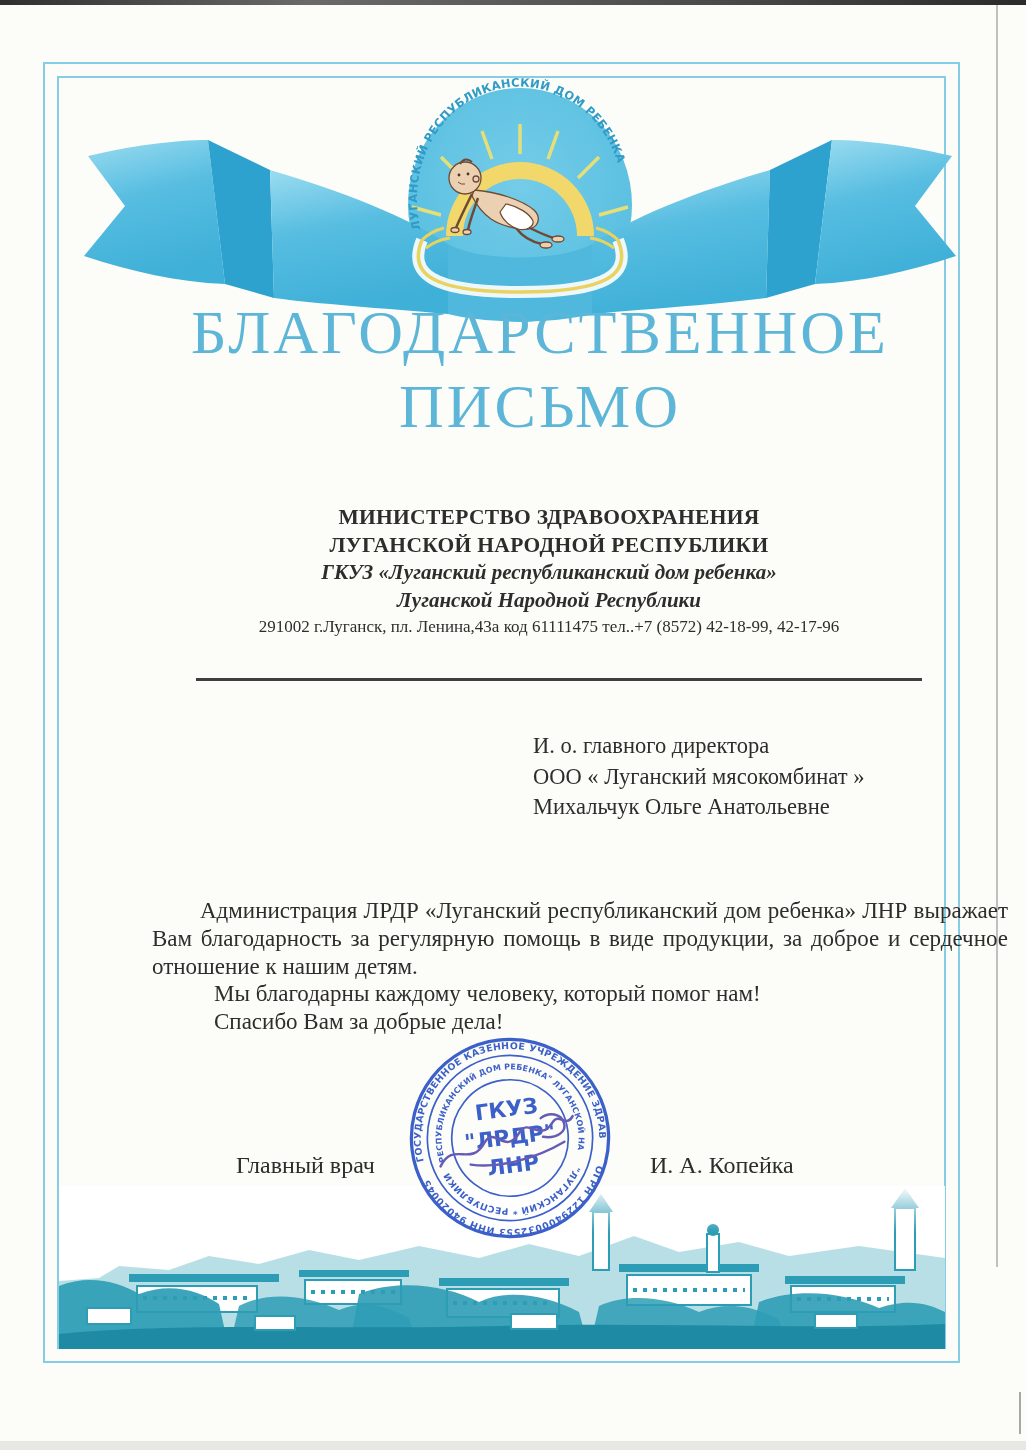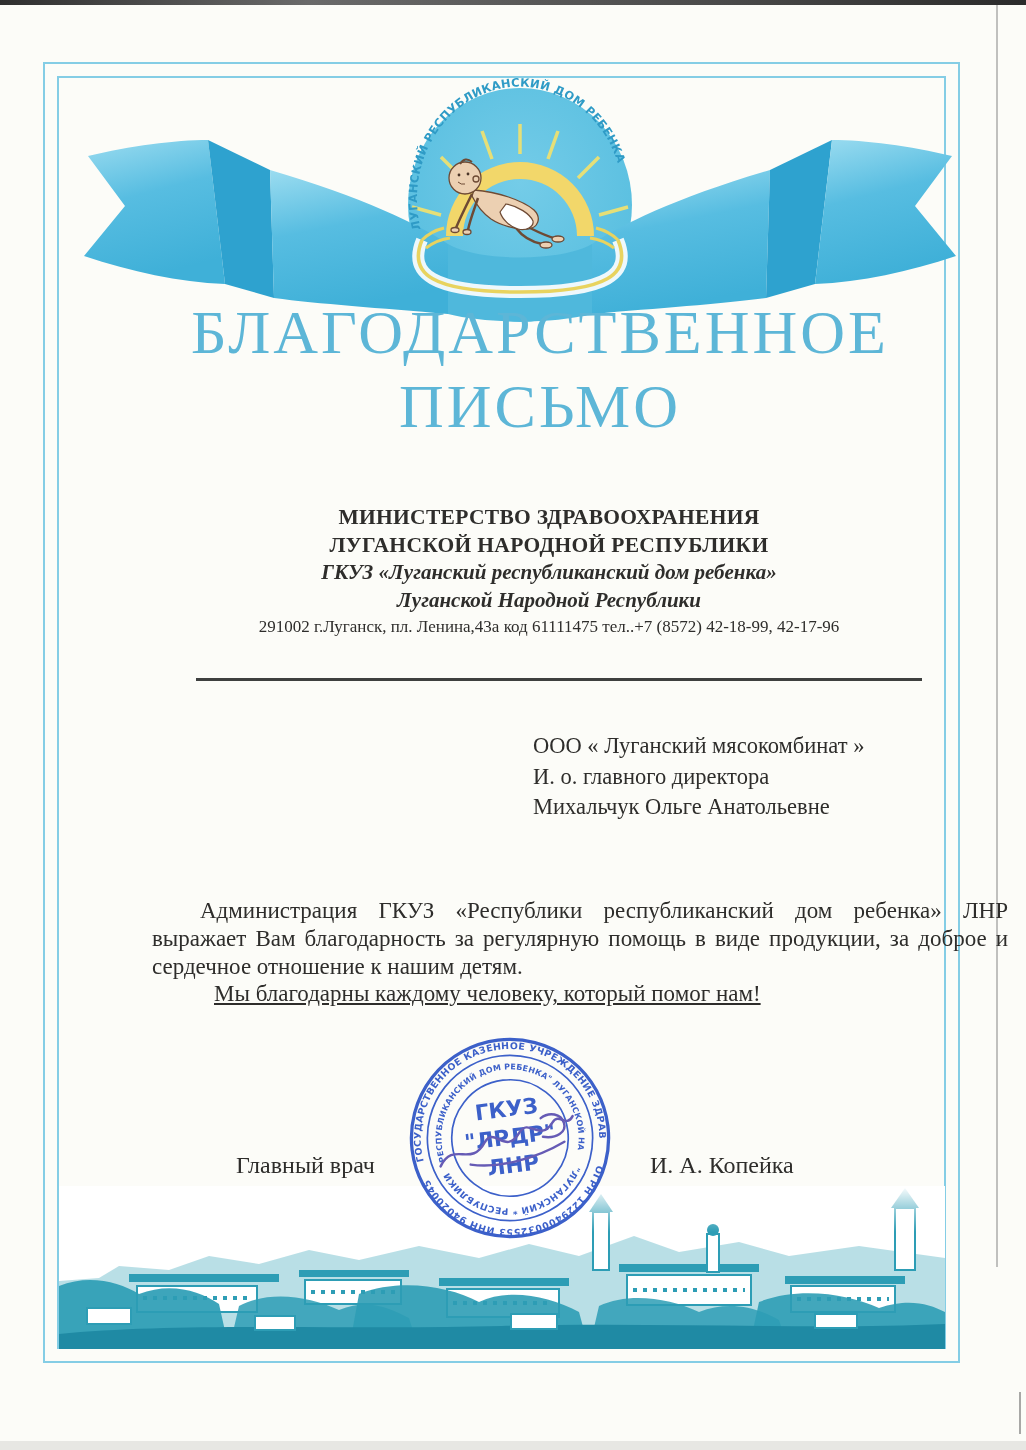--- a/index.html
+++ b/index.html
@@ -24,21 +24,21 @@
   .letterhead{position:absolute;left:0;top:504px;width:1026px;text-align:center;line-height:27.5px;padding-left:36px;}
   .letterhead .b{font-weight:bold;font-size:21.5px;letter-spacing:.3px;}
   .letterhead .bi{font-weight:bold;font-style:italic;font-size:21px;}
   .letterhead .r{font-size:17px;line-height:26.5px;}
   .rule{position:absolute;left:196px;top:678px;width:726px;height:3px;background:#3e403f;}
   .recipient{position:absolute;left:533px;top:731px;font-size:22.5px;line-height:30.5px;white-space:nowrap;}
   .recipient p{margin:0;}
   .body-text{position:absolute;left:152px;top:897px;width:856px;font-size:23px;line-height:27.8px;}
   .body-text p{margin:0;}
   .body-text .just{text-align:justify;text-indent:48px;}
-  .body-text .ind{text-indent:62px;text-decoration:underline;}
+  .body-text .ind{text-indent:62px;}
   .sig-row{position:absolute;left:0;top:1152px;width:1026px;font-size:24px;}
   .sig-pos{position:absolute;left:236px;top:0;}
   .sig-name{position:absolute;left:650px;top:0;}
   .city{position:absolute;left:59px;top:1186px;width:886px;height:163px;}
   .stamp{position:absolute;left:402px;top:1030px;width:216px;height:216px;transform:rotate(-7deg);opacity:.93;}
 </style>
 </head>
 <body>
 
 <div class="page">
@@ -132,28 +132,29 @@
     <div class="b">МИНИСТЕРСТВО ЗДРАВООХРАНЕНИЯ</div>
     <div class="b">ЛУГАНСКОЙ НАРОДНОЙ РЕСПУБЛИКИ</div>
     <div class="bi">ГКУЗ «Луганский республиканский дом ребенка»</div>
     <div class="bi">Луганской Народной Республики</div>
     <div class="r">291002  г.Луганск,  пл. Ленина,43а  код 61111475    тел..+7 (8572) 42-18-99, 42-17-96</div>
   </div>
 
   <div class="rule"></div>
 
   <div class="recipient">
+    <p>И. о. главного директора</p>
     <p>ООО « Луганский мясокомбинат »</p>
-    <p>И. о. главного директора</p>
     <p>Михальчук Ольге Анатольевне</p>
   </div>
 
   <div class="body-text">
-    <p class="just">Администрация ГКУЗ «Республики республиканский дом ребенка» ЛНР выражает Вам благодарность за регулярную помощь в виде продукции, за доброе и сердечное отношение к нашим детям.</p>
+    <p class="just">Администрация ЛРДР «Луганский республиканский дом ребенка» ЛНР выражает Вам благодарность за регулярную помощь в виде продукции, за доброе и сердечное отношение к нашим детям.</p>
     <p class="ind">Мы благодарны каждому человеку, который помог нам!</p>
+    <p class="ind">Спасибо Вам за добрые дела!</p>
   </div>
 
   <svg class="city" viewBox="0 0 886 163">
     <defs>
       <linearGradient id="fade" x1="0" y1="0" x2="0" y2="1">
         <stop offset="0" stop-color="#ffffff" stop-opacity="1"></stop>
         <stop offset="1" stop-color="#ffffff" stop-opacity="0"></stop>
       </linearGradient>
     </defs>
     <rect x="0" y="0" width="886" height="163" fill="#ffffff"></rect>

